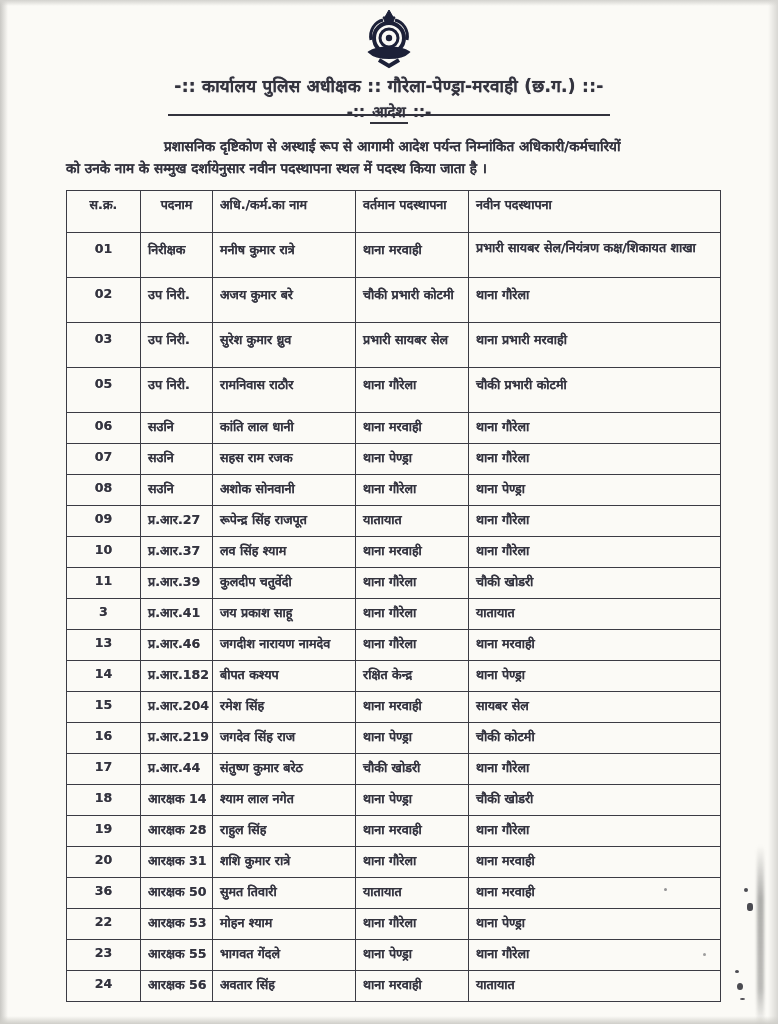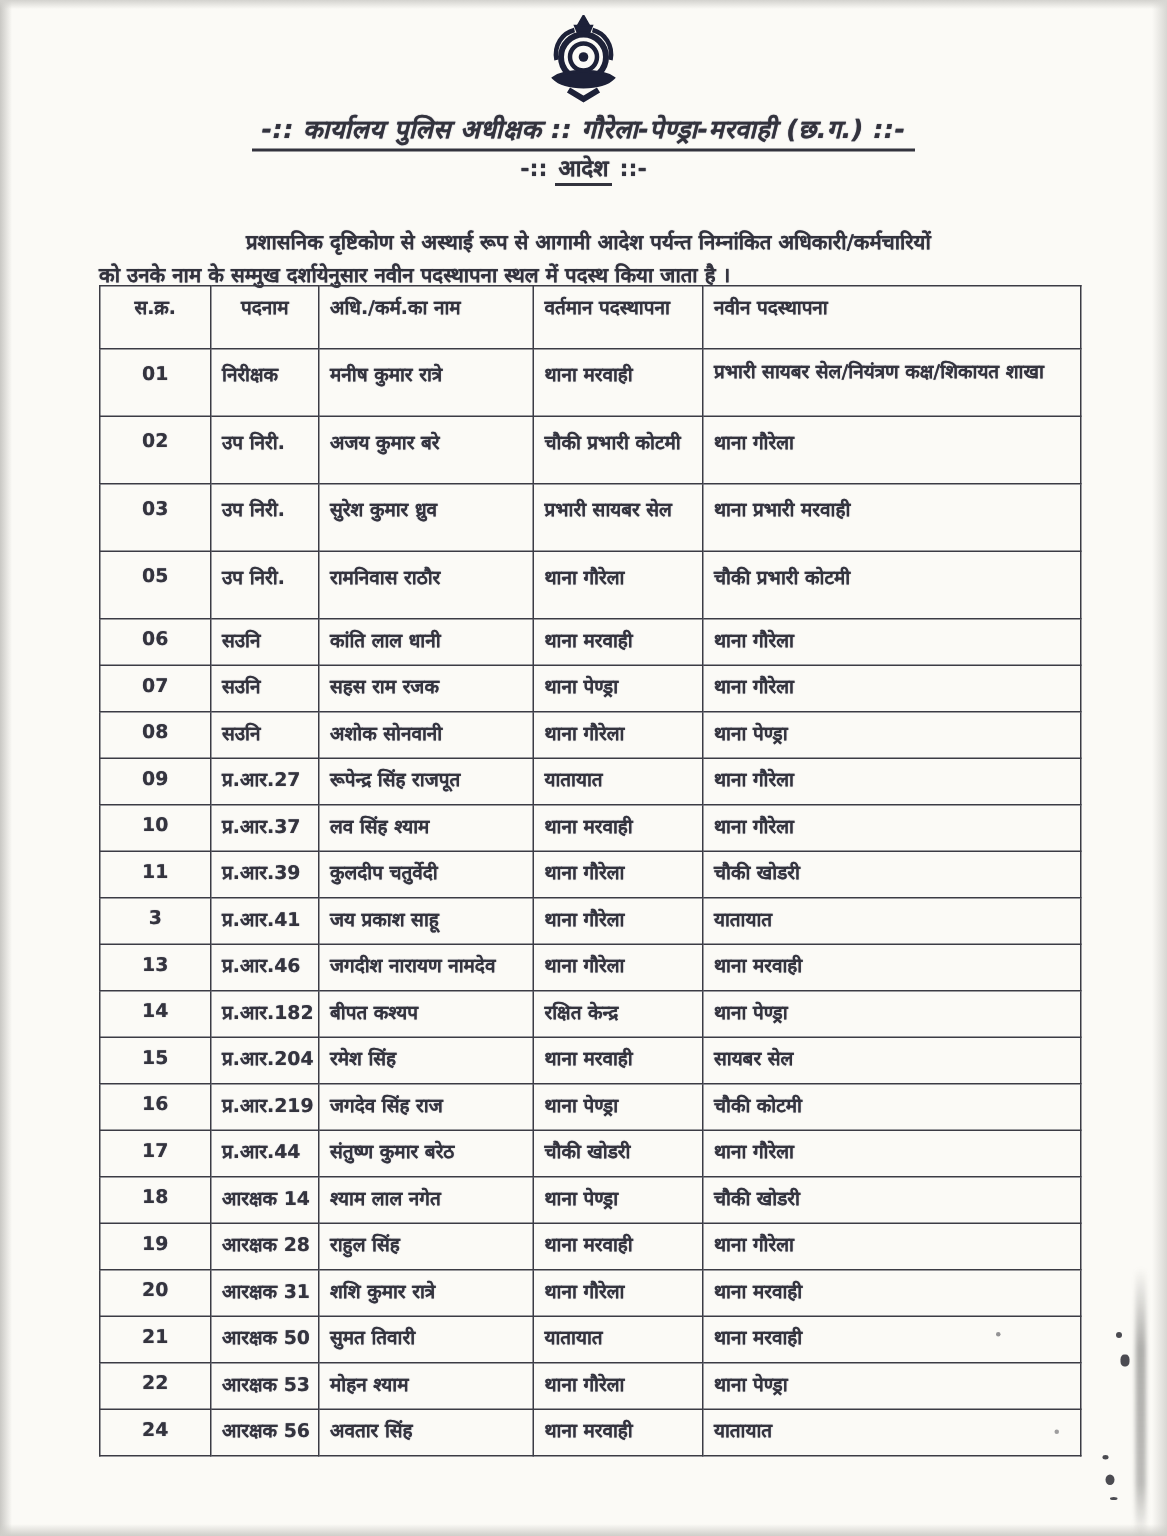--- a/index.html
+++ b/index.html
@@ -24,33 +24,33 @@
     filter:blur(1.5px);border-radius:4px;}
   .speck{position:absolute;background:#2c2c34;border-radius:50%;opacity:.85;}
 
   .emblem{position:absolute;left:357px;top:10px;width:64px;height:62px;}
 
   .title{
     position:absolute;left:0;top:74px;width:100%;text-align:center;
     font-size:17px;font-weight:bold;letter-spacing:.3px;
     text-shadow:0 0 .7px rgba(40,40,70,.75);
   }
-  .title .u-wrap{border-bottom:2.2px solid #33333d;padding:0 6px 2px 6px;font-style:italic;}
+  .title .u-wrap{border-bottom:2.2px solid #33333d;padding:0 6px 18px 6px;}
   .subtitle{
     position:absolute;left:0;top:101px;width:100%;text-align:center;
     font-size:15px;font-weight:bold;text-shadow:0 0 .7px rgba(40,40,70,.7);
   }
   .subtitle .u{border-bottom:2px solid #33333d;padding:0 2px 1px 2px;}
 
   .intro{
     position:absolute;left:66px;top:135px;width:650px;
     font-size:13.6px;font-weight:bold;line-height:22px;
     text-shadow:0 0 .6px rgba(40,40,70,.7);
   }
-  .intro .l1{padding-left:98px;margin-top:16px;}
+  .intro .l1{padding-left:98px;}
 
   table.order{
     position:absolute;left:66px;top:190px;width:654px;
     border-collapse:collapse;table-layout:fixed;
   }
   table.order th,table.order td{
     border:1.3px solid #3b3b44;
     font-size:12.6px;font-weight:bold;color:#34343e;
     padding:2px 4px 2px 7px;vertical-align:top;
     text-shadow:0 0 .6px rgba(40,40,70,.65);
@@ -258,34 +258,41 @@
           <td>थाना गौरेला</td>
         </tr>
         <tr class="short">
           <td class="c">20</td>
           <td>आरक्षक 31</td>
           <td>शशि कुमार रात्रे</td>
           <td>थाना गौरेला</td>
           <td>थाना मरवाही</td>
         </tr>
         <tr class="short">
-          <td class="c">21</td>
+          <td class="c">36</td>
           <td>आरक्षक 50</td>
           <td>सुमत तिवारी</td>
           <td>यातायात</td>
           <td>थाना मरवाही</td>
         </tr>
         <tr class="short">
           <td class="c">22</td>
           <td>आरक्षक 53</td>
           <td>मोहन श्याम</td>
           <td>थाना गौरेला</td>
           <td>थाना पेण्ड्रा</td>
         </tr>
         <tr class="short">
+          <td class="c">23</td>
+          <td>आरक्षक 55</td>
+          <td>भागवत गेंदले</td>
+          <td>थाना पेण्ड्रा</td>
+          <td>थाना गौरेला</td>
+        </tr>
+        <tr class="short">
           <td class="c">24</td>
           <td>आरक्षक 56</td>
           <td>अवतार सिंह</td>
           <td>थाना मरवाही</td>
           <td>यातायात</td>
         </tr>
       </tbody>
   </table>
 
 </div>

